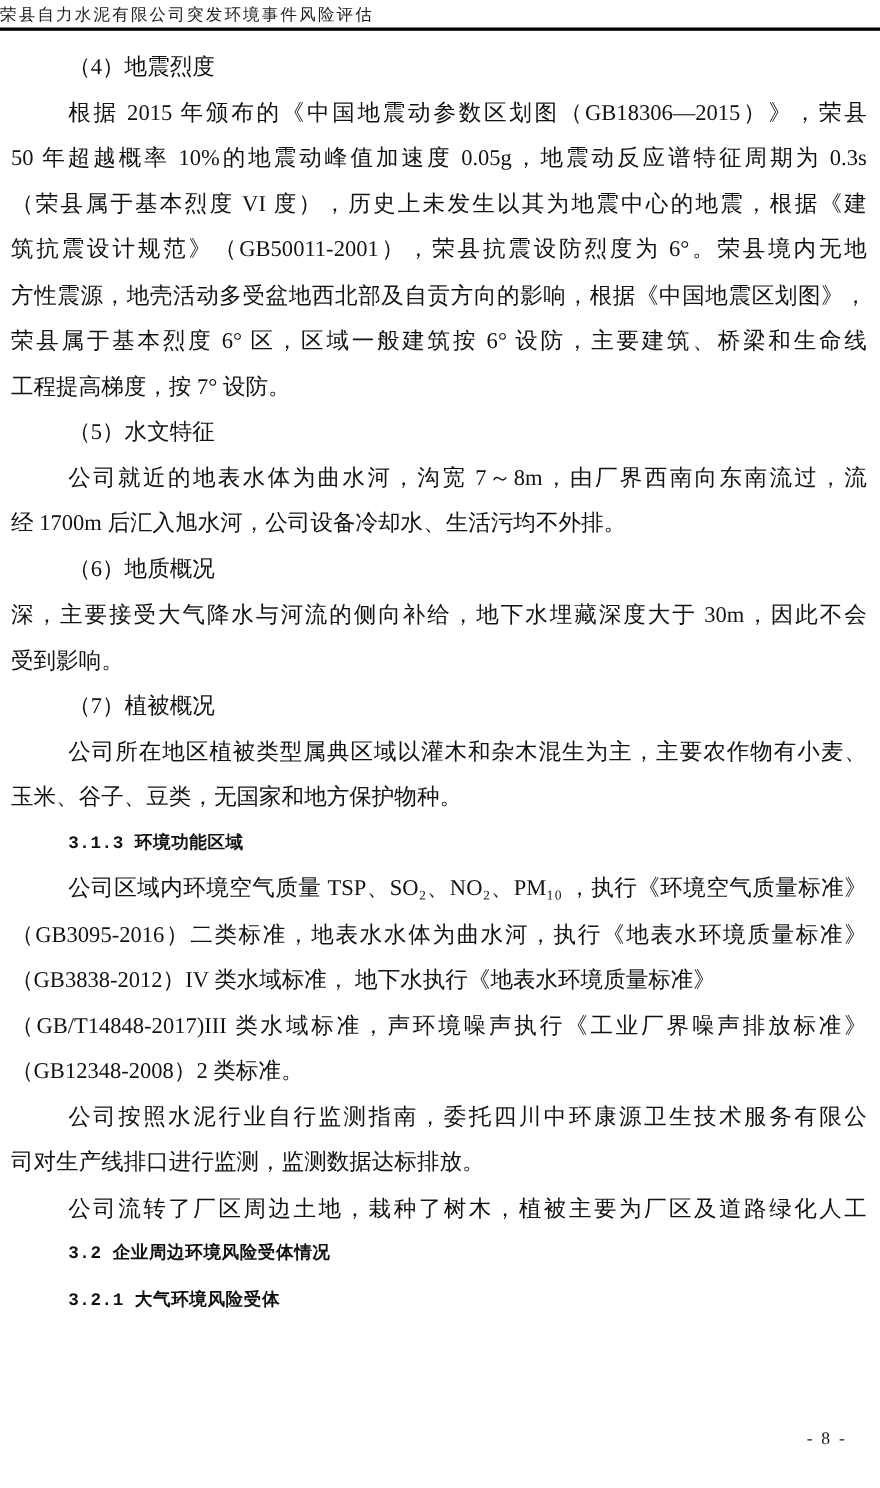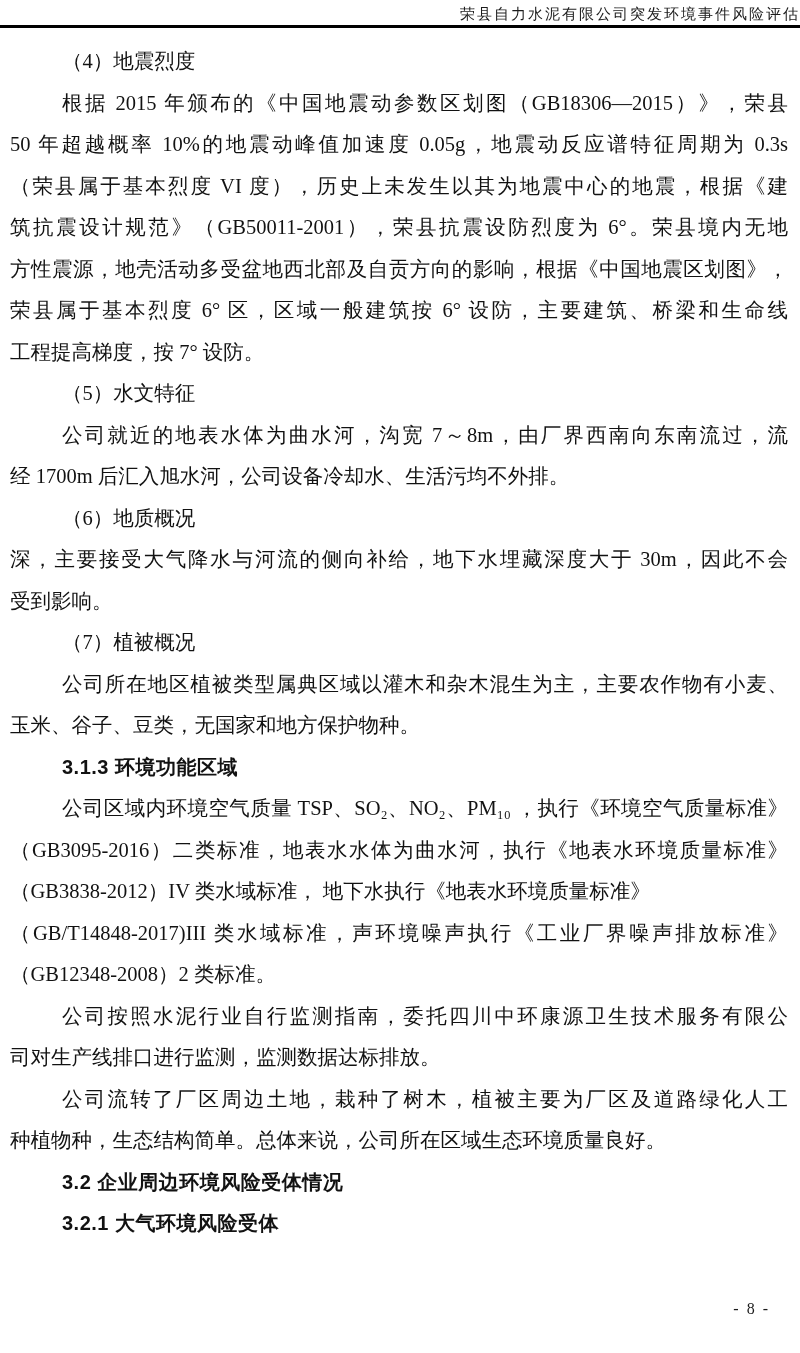--- a/index.html
+++ b/index.html
@@ -13,21 +13,21 @@
     height: 1353px;
     background: #ffffff;
     overflow: hidden;
     font-family: "Liberation Serif", "DejaVu Serif", serif;
     color: #151515;
   }
   .header-title {
     padding-top: 5px;
     height: 18px;
     line-height: 18px;
-    text-align: right;
+    text-align: left;
     font-size: 15px;
     letter-spacing: 2px;
     color: #1c1c1c;
   }
   .header-rule {
     margin-top: 2px;
     border: none;
     border-top: 3px solid #000000;
     width: 800px;
   }
@@ -43,22 +43,22 @@
     color: #121212;
   }
   .line.full {
     text-align-last: justify;
   }
   .line.indent {
     text-indent: 52px;
   }
   .line.bold {
     font-weight: bold;
-    font-family: Liberation Sans, sans-serif;
-    font-size: 20px;
+    font-family: Liberation Mono, monospace;
+    font-size: 16px;
     letter-spacing: 0.5px;
   }
   .page-number {
     position: absolute;
     top: 1300px;
     right: 30px;
     font-size: 16px;
     letter-spacing: 2px;
     color: #1c1c1c;
   }
@@ -92,19 +92,18 @@
       <div class="line">玉米、谷子、豆类，无国家和地方保护物种。</div>
       <div class="line indent bold">3.1.3 环境功能区域</div>
       <div class="line indent full">公司区域内环境空气质量 TSP、SO₂、NO₂、PM₁₀ ，执行《环境空气质量标准》</div>
       <div class="line full">（GB3095-2016）二类标准，地表水水体为曲水河，执行《地表水环境质量标准》</div>
       <div class="line">（GB3838-2012）IV 类水域标准， 地下水执行《地表水环境质量标准》</div>
       <div class="line full">（GB/T14848-2017)III 类水域标准，声环境噪声执行《工业厂界噪声排放标准》</div>
       <div class="line">（GB12348-2008）2 类标准。</div>
       <div class="line indent full">公司按照水泥行业自行监测指南，委托四川中环康源卫生技术服务有限公</div>
       <div class="line">司对生产线排口进行监测，监测数据达标排放。</div>
       <div class="line indent full">公司流转了厂区周边土地，栽种了树木，植被主要为厂区及道路绿化人工</div>
-      <div class="line">种植物种，生态结构简单。总体来说，公司所在区域生态环境质量良好。</div>
       <div class="line indent bold">3.2 企业周边环境风险受体情况</div>
       <div class="line indent bold">3.2.1 大气环境风险受体</div>
     </main>
 
   <div class="page-number">- 8 -</div>
 </div>
 
 </body></html>

